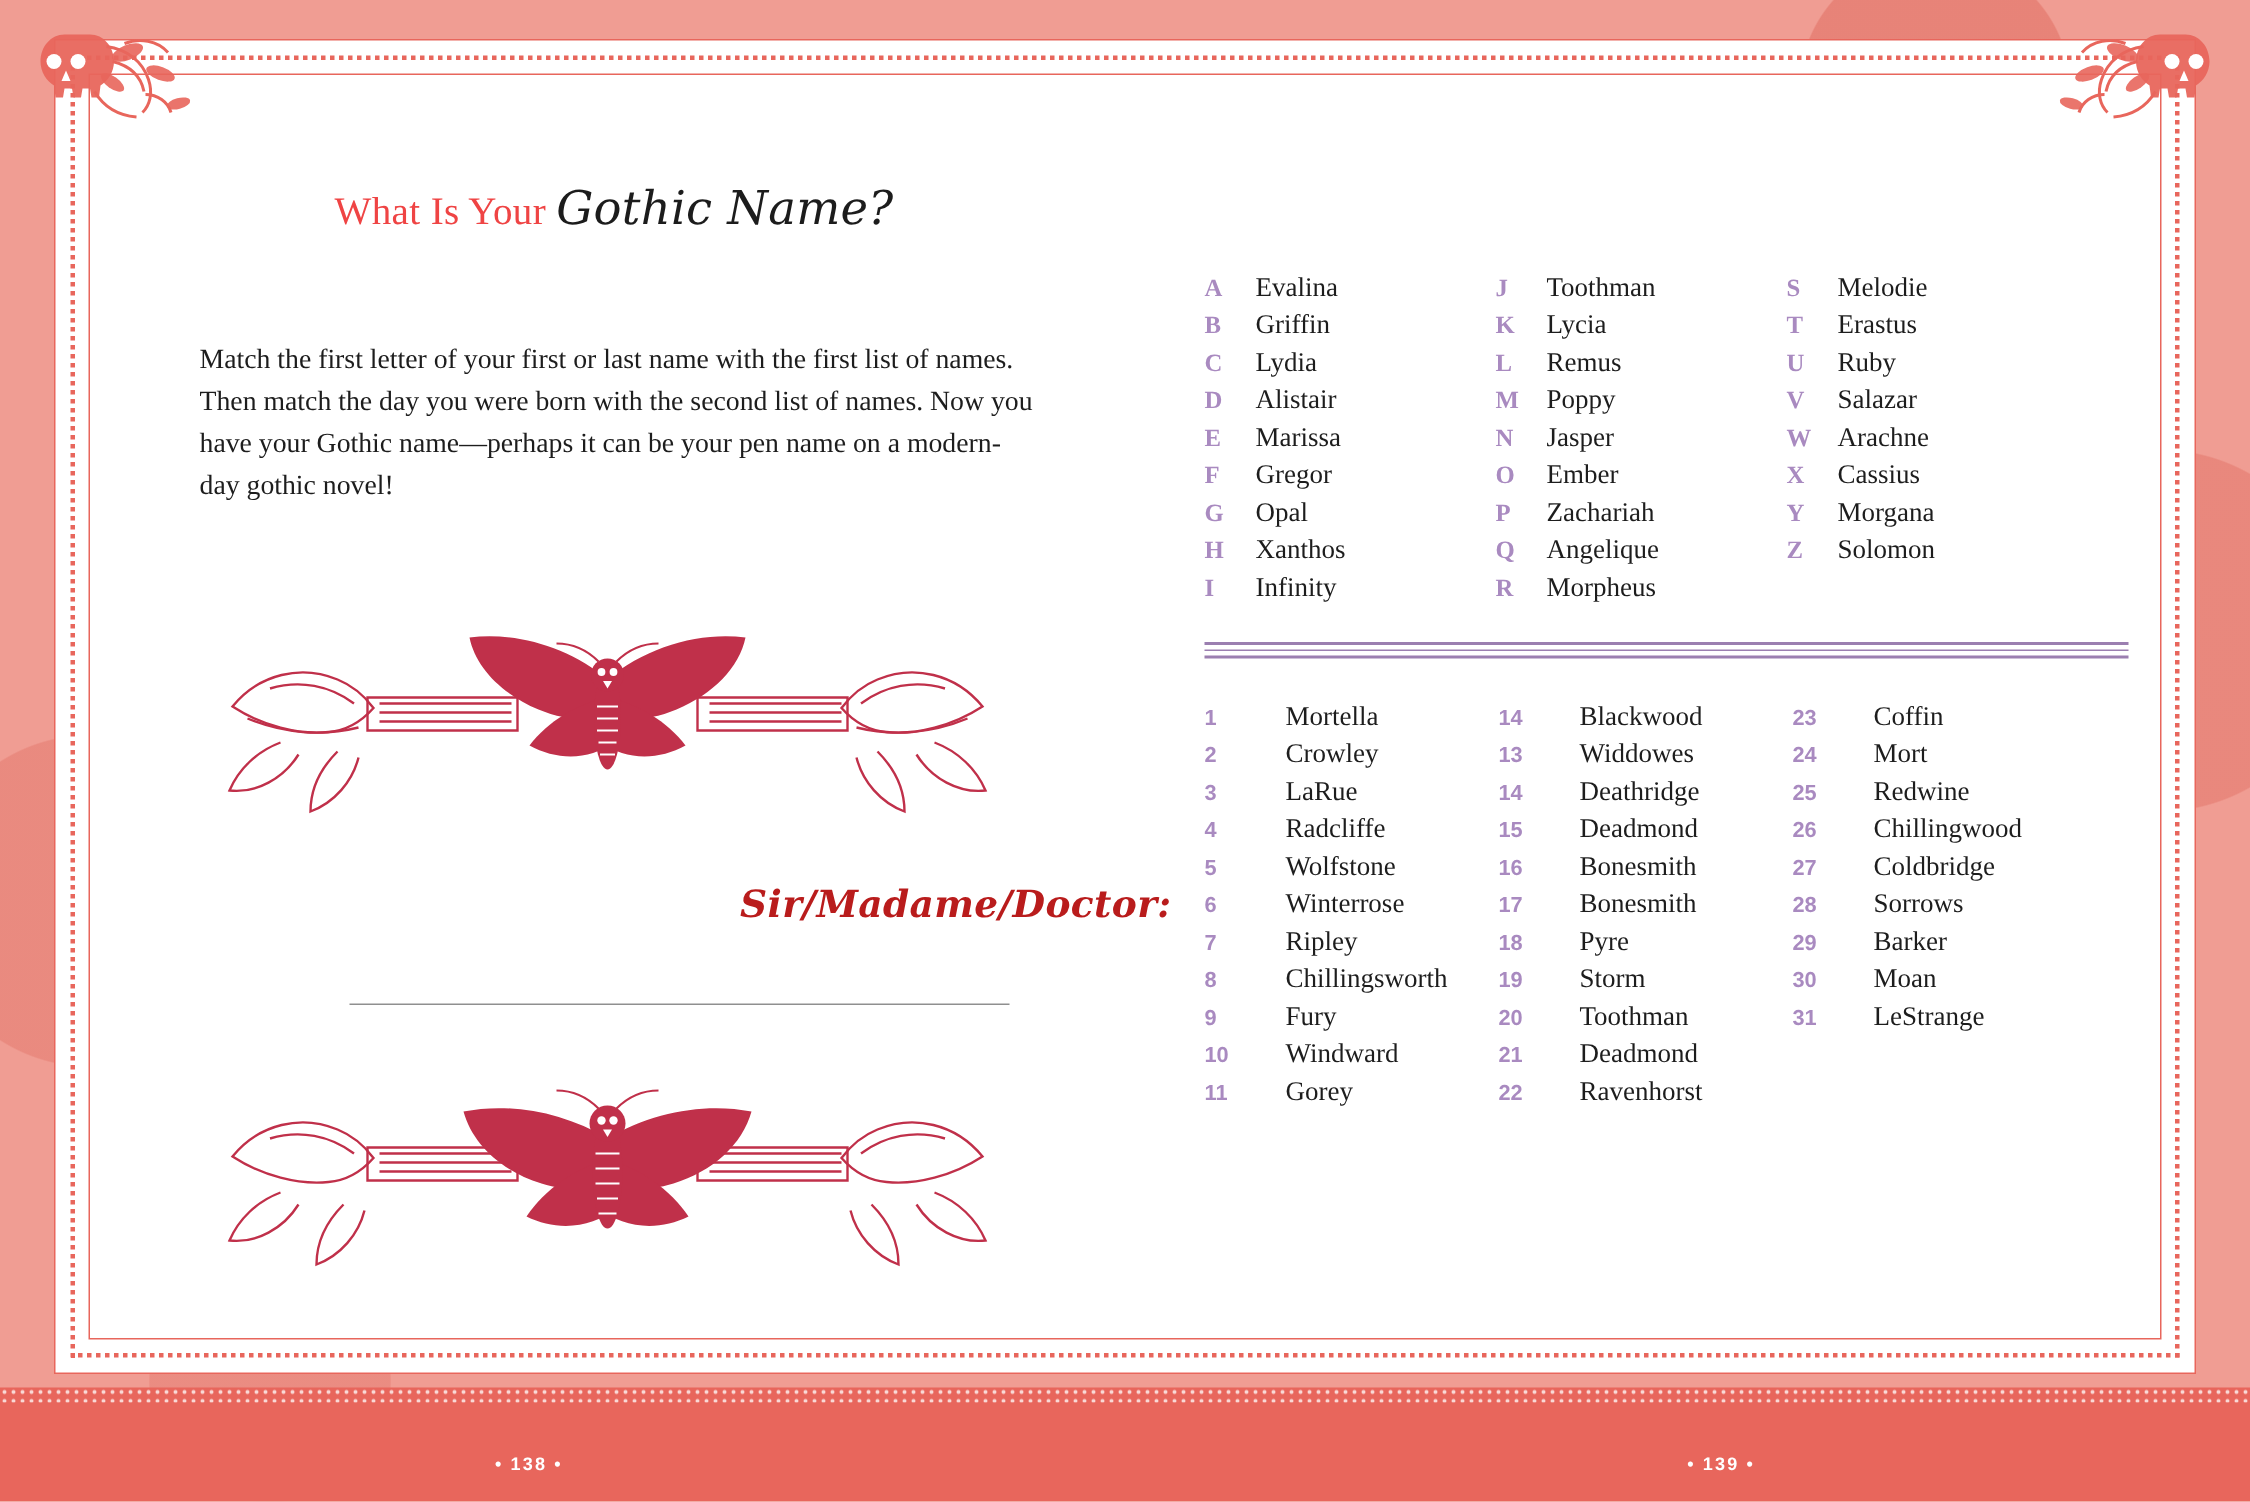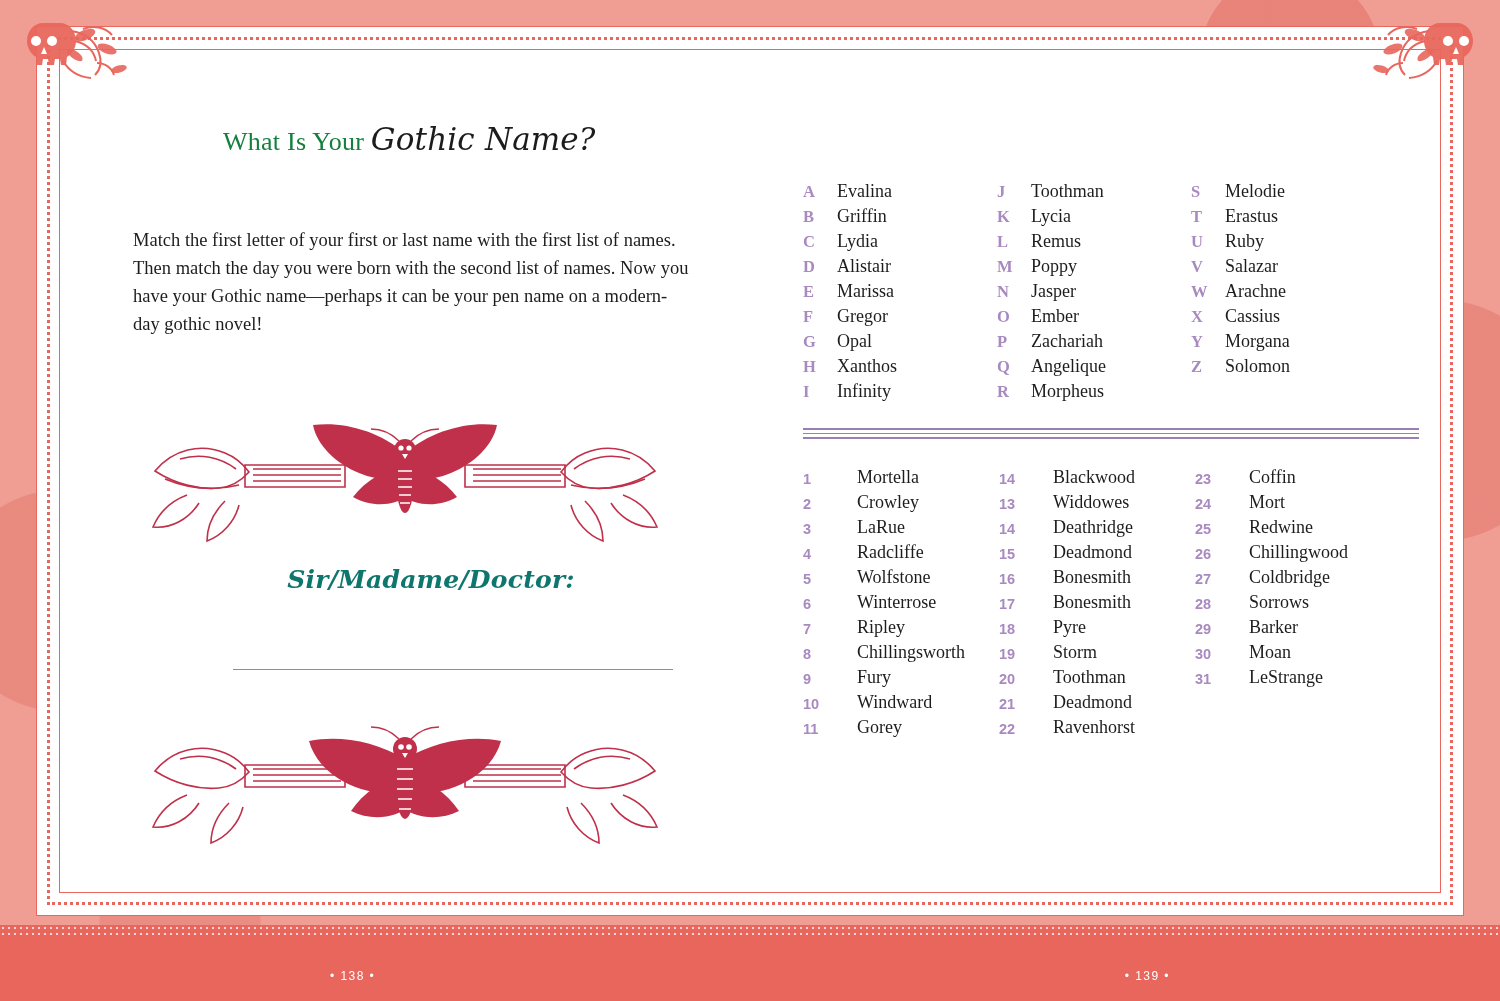--- a/index.html
+++ b/index.html
@@ -32,21 +32,21 @@
   }
   #footer-band .dots {
     position:absolute; top:0; left:0; right:0; height:10px;
     background-image:radial-gradient(#ffffff 0 1px, rgba(255,255,255,0) 1.6px);
     background-size:6px 6px;
     opacity:.75;
   }
   .folio {
     position:absolute; bottom:18px;
     font-family:"Liberation Sans", sans-serif;
-    font-size:12px; font-weight:normal; letter-spacing:.12em;
+    font-size:12px; font-weight:bold; letter-spacing:.12em;
     color:#ffffff;
   }
   .folio.left { left:330px; }
   .folio.right { right:330px;text-align:right; }
 
   
   #page {
     position:absolute;
     left:36px; top:26px; width:1428px; height:890px;
     background:#ffffff;
@@ -76,45 +76,45 @@
   }
   .col-left  { width:700px; position:relative; padding-left:52px; padding-top:58px;}
   .col-right { flex:1; position:relative; padding-top:110px; padding-left:22px;}
 
   .title-wrap {
     position:absolute; left:142px; top:52px;
     white-space:nowrap;
   }
   .title-plain {
     font-family:"Liberation Serif", serif;
-    font-size:26px; color:#15803d; letter-spacing:.01em;text-align:right;
+    font-size:26px; color:#ef4444; letter-spacing:.01em;text-align:right;
   }
   .title-script {
     font-family:"DejaVu Serif", serif;
     font-style:italic; font-size:31px; color:#1c1c1c;
     letter-spacing:.005em;
     margin-top:44px;
   }
 
   .intro {
     position:absolute; left:52px; top:138px; width:560px;
     font-size:18.5px; line-height:1.52; color:#1d1d1d;
   }
 
   
   .moth { position:absolute; left:44px; width:560px; }
   .moth.top { top:340px; height:140px; }
   .moth.bottom { top:630px; height:150px; }
 
   .honorific {
-    position:absolute; left:0; right:0; top:496px;
-    text-align:center;
+    position:absolute; left:0; right:0; top:519px;
+    text-align:right;
     font-family:"DejaVu Serif", serif;
     font-style:italic; font-weight:bold;
-    font-size:25px; color:#0f766e;
+    font-size:25px; color:#b91c1c;
     letter-spacing:.01em;
   }
   .write-line {
     position:absolute; left:152px; width:440px; top:600px;
     border-bottom:1.5px solid #8f8f8f;
   }
 
   
   .letters-grid {
     display:grid;

